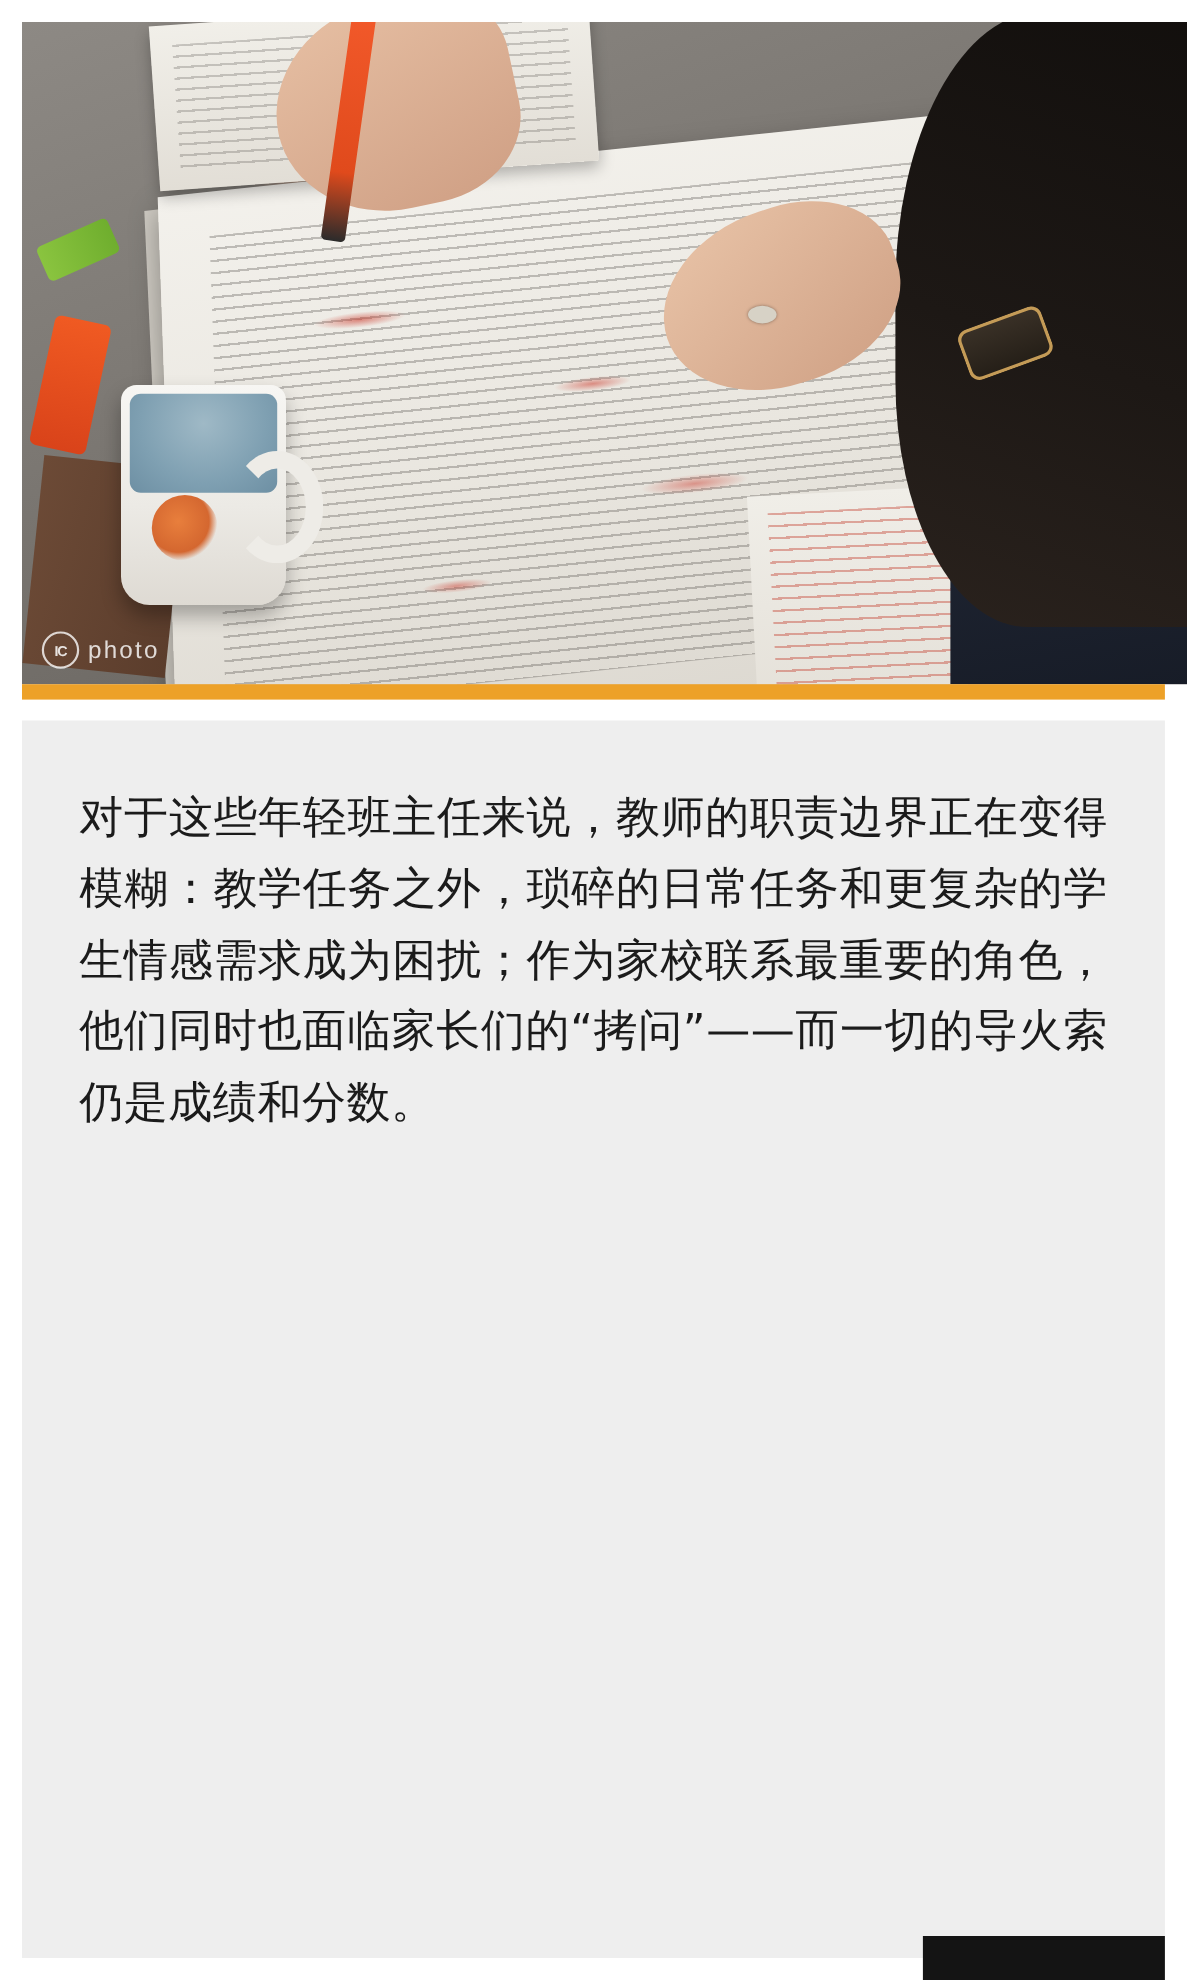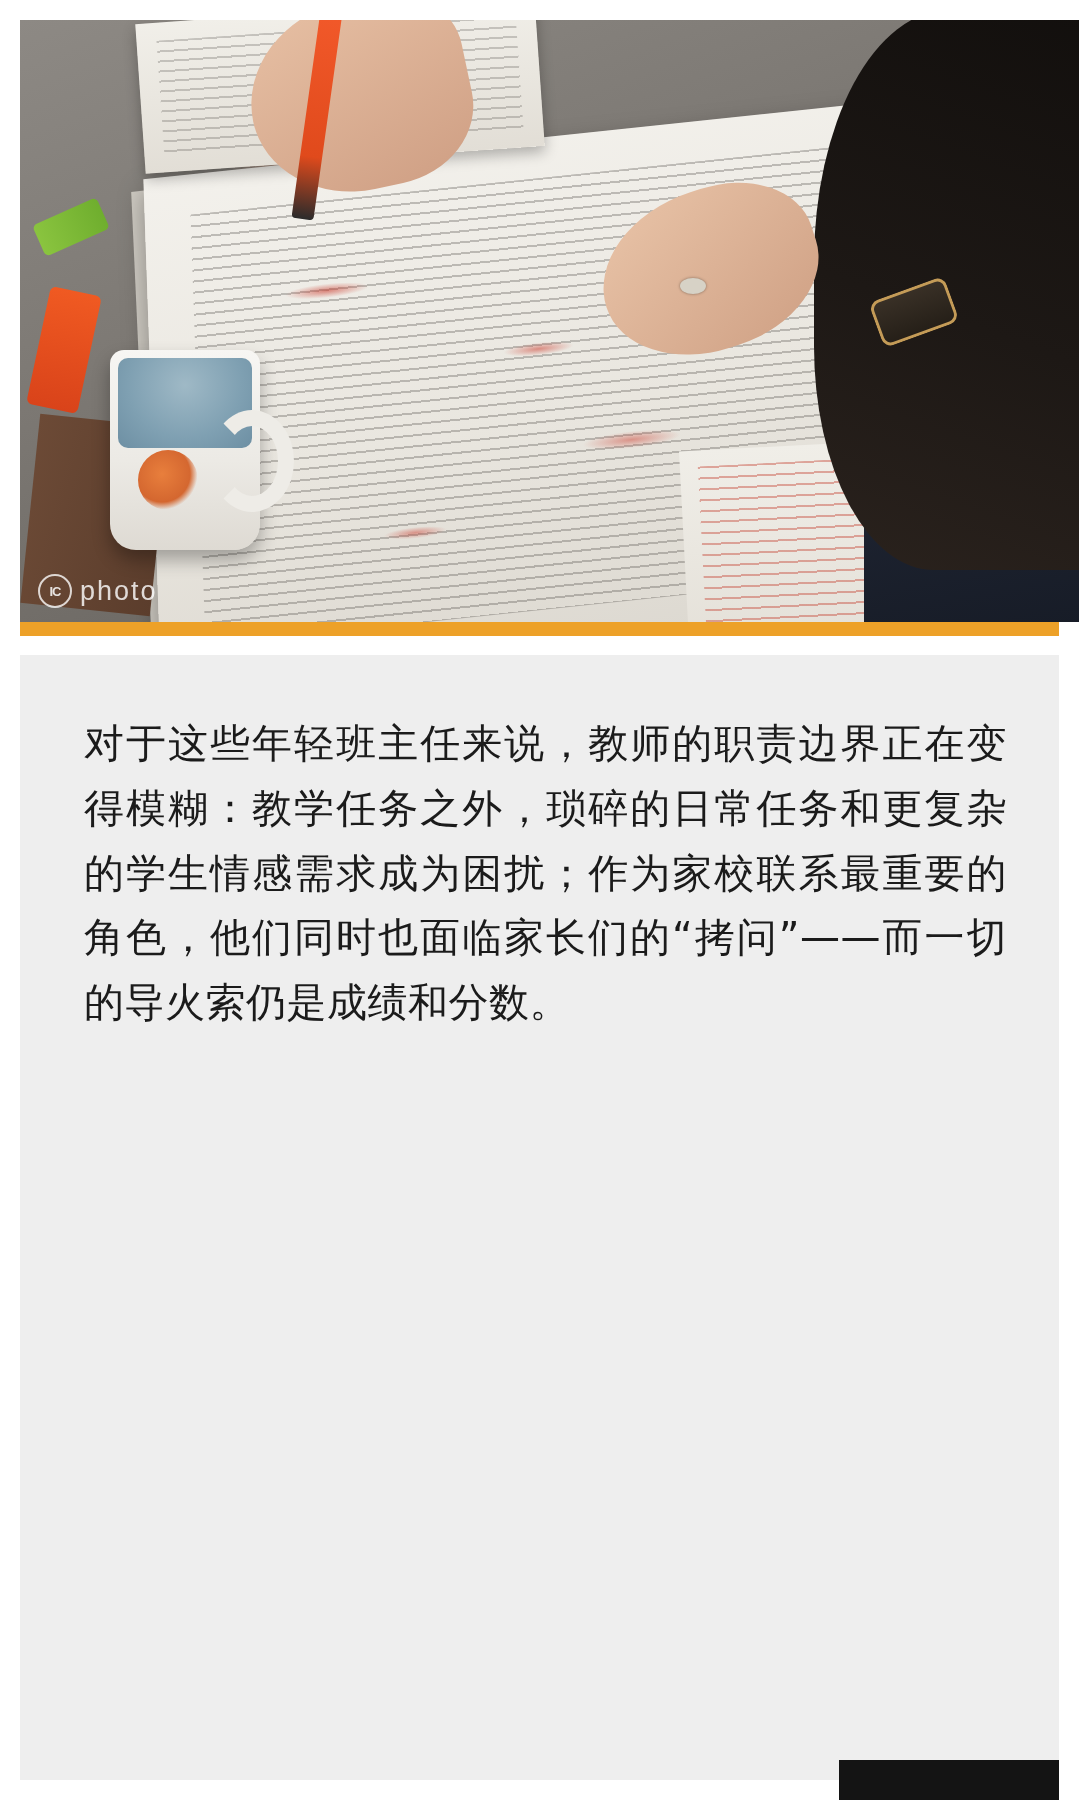--- a/index.html
+++ b/index.html
@@ -214,21 +214,21 @@
     border-radius: 50%;
     border: 2px solid rgba(255,255,255,.85);
     color: rgba(255,255,255,.92);
     font-size: 13px;
     font-weight: bold;
     display: flex; align-items: center; justify-content: center;
     letter-spacing: -1px;
   }
   .wm-text {
     color: rgba(255,255,255,.88);
-    font-size: 27px;
+    font-size: 22px;
     letter-spacing: 2px;
   }
 
   
   .orange-bar {
     position: absolute;
     left: 20px;
     top: 622px;
     width: 1039px;
     height: 14px;
@@ -248,21 +248,21 @@
   }
   .para {
     margin: 0 0 46px 0;
     font-family: "DejaVu Sans", "Liberation Sans", sans-serif;
     font-size: 40px;
     line-height: 1.62;
     color: #1b1b1b;
     text-align: justify;
     letter-spacing: 0.5px;
   }
-  .para:last-child { margin-bottom: 0; margin-left: 12px; }
+  .para:last-child { margin-bottom: 0; }
 
   .bottom-bar {
     position: absolute;
     right: 20px;
     bottom: 0;
     width: 220px;
     height: 40px;
     background: #141414;
   }
 </style>

